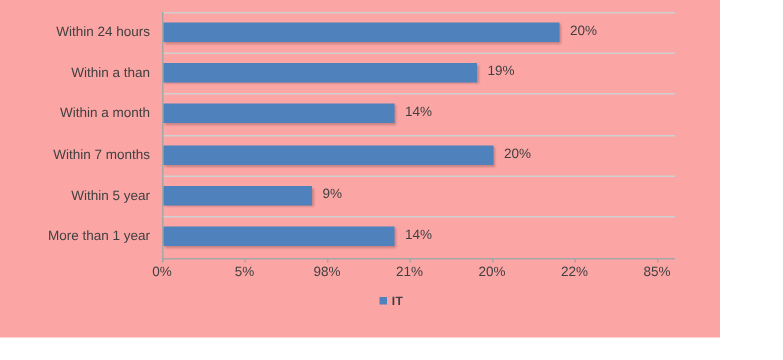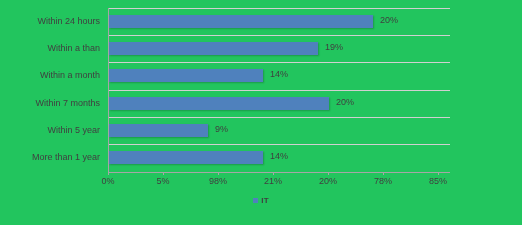--- a/index.html
+++ b/index.html
@@ -9,23 +9,23 @@
   }
   body {
     width: 522px;
     height: 225px;
     font-family: "Liberation Sans", sans-serif;
     overflow: hidden;
   }
 
   #chart-root {
     position: relative;
-    width: 522px;
+    width: 480px;
     height: 225px;
-    background: #22c55e;
+    background: #fca5a5;
   }
 
   
   
   #plot-area {
     position: absolute;
     left: 108px;
     top: 8px;
     width: 342px;
     height: 163px;
@@ -192,21 +192,21 @@
       <div class="tick" style="left: 108px;">0%</div>
       <div class="tick-mark" style="left: 163px;"></div>
       <div class="tick" style="left: 163px;">5%</div>
       <div class="tick-mark" style="left: 218px;"></div>
       <div class="tick" style="left: 218px;">98%</div>
       <div class="tick-mark" style="left: 273px;"></div>
       <div class="tick" style="left: 273px;">21%</div>
       <div class="tick-mark" style="left: 328px;"></div>
       <div class="tick" style="left: 328px;">20%</div>
       <div class="tick-mark" style="left: 383px;"></div>
-      <div class="tick" style="left: 383px;">78%</div>
+      <div class="tick" style="left: 383px;">22%</div>
       <div class="tick-mark" style="left: 438px;"></div>
       <div class="tick" style="left: 438px;">85%</div>
     </div>
 
   <div id="legend">
     <span id="legend-swatch" style="background: rgb(79, 129, 189);"></span>
     <span id="legend-label">IT</span>
   </div>
 
 </div>

